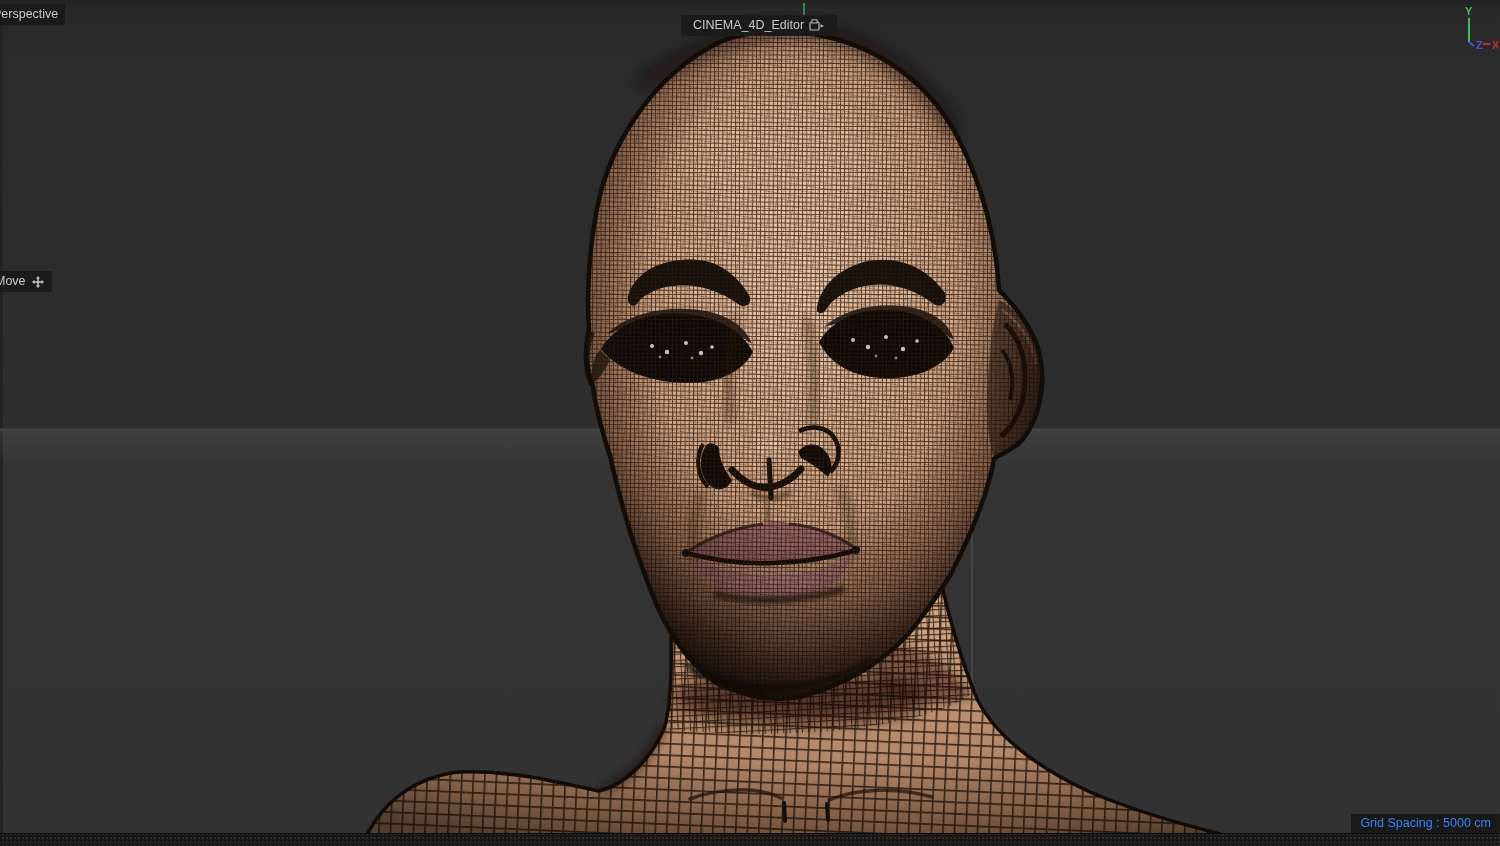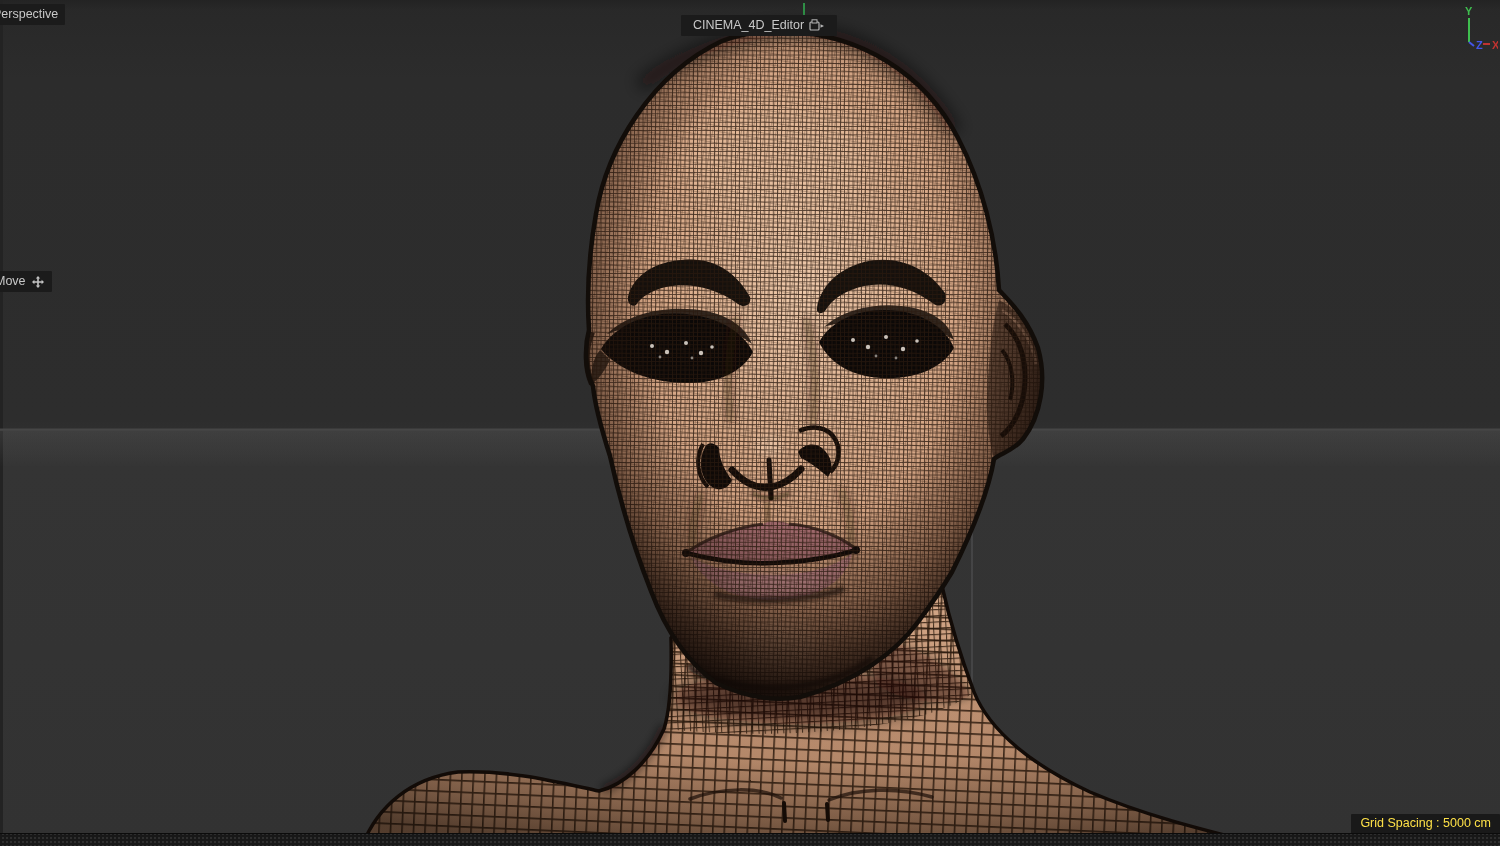--- a/index.html
+++ b/index.html
@@ -13,21 +13,21 @@
   .top-shade{position:absolute;left:0;top:0;width:100%;height:10px;
     background:linear-gradient(#232323,rgba(35,35,35,0));}
   .scene-svg{position:absolute;left:0;top:0;}
   .chip{
     position:absolute;background:#1b1b1b;color:#c8c8c8;font-size:12.5px;line-height:15px;
     padding:3px 7px;white-space:nowrap;display:flex;align-items:center;gap:5px;border-radius:1px;
   }
   .chip-projection{left:-14px;top:4px;}
   .chip-camera{left:681px;top:3px;padding:3px 12px;margin-top:12px;}
   .chip-tool{left:-12px;top:271px;}
-  .chip-grid{right:0;bottom:12px;background:#191919;color:#fde047;padding:2px 9px 3px;}
+  .chip-grid{right:0;bottom:12px;background:#191919;color:#3b82f6;padding:2px 9px 3px;}
   .axis-gizmo{position:absolute;left:1452px;top:2px;width:46px;height:50px;}
   .axis-gizmo text{font-family:"Liberation Sans",sans-serif;font-size:11px;font-weight:bold;}
   .ax-y{fill:#3fbf4f;}
   .ax-z{fill:#4455e8;}
   .ax-x{fill:#c03330;}
   .bottom-strip{
     position:absolute;left:0;bottom:0;width:100%;height:12px;background:#181818;
     border-top:1px solid #0b0b0b;
     background-image:radial-gradient(circle,#2e2e2e 0.8px,transparent 1px);
     background-size:4px 4px;background-position:1px 2px;

